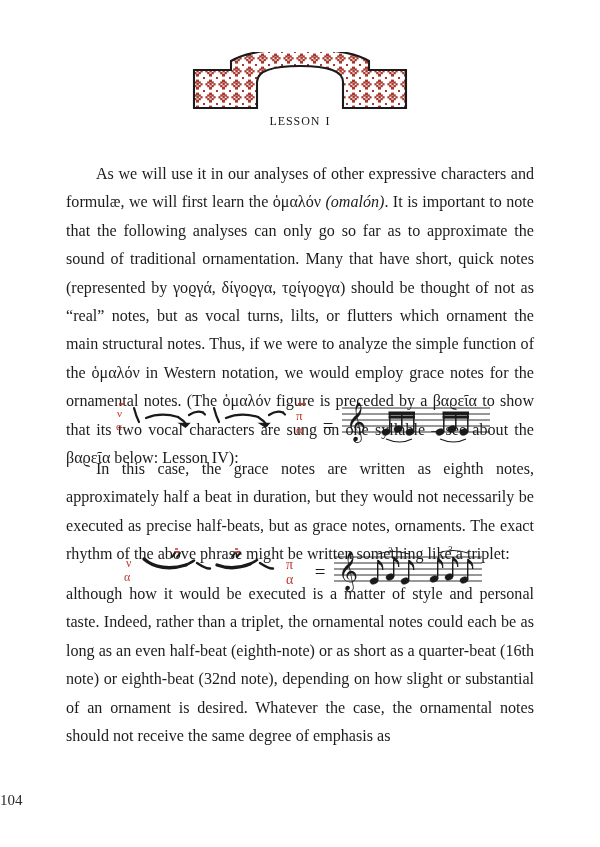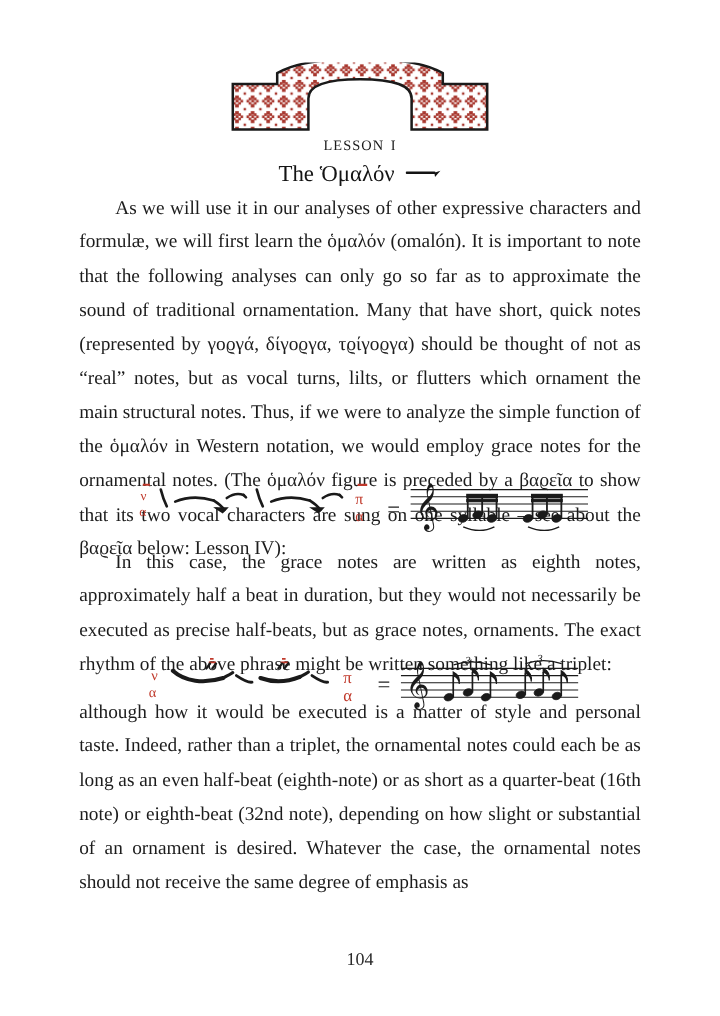--- a/index.html
+++ b/index.html
@@ -73,21 +73,21 @@
     line-height: 28.4px;
     text-align: justify;
     text-justify: inter-word;
     color: #1c1c1c;
     -webkit-hyphens: none;
     hyphens: none;
   }
   .body-text p { margin: 0; }
   .indent { text-indent: 30px; }
   .gk { font-family: Liberation Serif, serif; }
-  .it { }
+  .it { font-style: italic; }
 
   #para1 { top: 160px; }
   #para2 { top: 455px; }
   #para3 { top: 580px; }
 
   
   .figure {
     position: absolute;
     left: 66px;
     width: 468px;
@@ -104,21 +104,20 @@
     color: #1a1a1a;
     margin: 0 9px 0 7px;
     font-family: "Liberation Serif", "DejaVu Serif", serif;
   }
 
   
   .folio {
     position: absolute;
     left: 0; right: 0;
     top: 792px;
-    text-align: center;
     font-size: 15px;
     color: #2a2a2a;
     font-family: "Liberation Serif", "DejaVu Serif", serif;
   }
 </style>
 </head>
 <body>
 
 <div class="page">
 
@@ -152,29 +151,20 @@
 
         <g clip-path="url(#archClip)">
           <rect x="0" y="-6" width="218" height="66" fill="url(#diamondLattice)"></rect>
         </g>
         <path d="M3,56 L3,18 L40,18 L40,9 Q60,-3 109,-3 Q158,-3 178,9 L178,18 L215,18 L215,56 L152,56 L152,30 Q152,14 109,14 Q66,14 66,30 L66,56 Z" fill="none" stroke="#1a1a1a" stroke-width="2.1" stroke-linejoin="miter"></path>
       </svg>
     </div>
 
     <div class="lesson-label">Lesson I</div>
 
-    <div class="lesson-title">
-      <span>The Ὁμαλόν</span>
-      <span class="title-neume">
-        <svg width="30" height="14" viewBox="0 0 30 14" xmlns="http://www.w3.org/2000/svg">
-          <path d="M1,7 L24,7" stroke="#141414" stroke-width="2" stroke-linecap="round"></path>
-          <path d="M24,7 L29,5.2 L24.5,10.5 Z" fill="#141414"></path>
-        </svg>
-      </span>
-    </div>
   </div>
 
   <div class="body-text" id="para1">
     <p class="indent"><span>As we will use it in our analyses of other expressive characters and formulæ, we will first learn the </span><span class="gk">ὁμαλόν</span><span> </span><span class="it">(omalón)</span><span>.  It is important to note that the following analyses can only go so far as to approximate the sound of traditional ornamentation. Many that have short, quick notes (represented by </span><span class="gk">γοϱγά, δίγοϱγα, τϱίγοϱγα</span><span>) should be thought of not as “real” notes, but as vocal turns, lilts, or flutters which ornament the main structural notes.   Thus, if we were to analyze the simple function of the </span><span class="gk">ὁμαλόν</span><span> in Western notation, we would employ grace notes for the ornamental notes. (The </span><span class="gk">ὁμαλόν</span><span> figure is preceded by a </span><span class="gk">βαϱεῖα</span><span> to show that its two vocal characters are sung on one syllable – see about the </span><span class="gk">βαϱεῖα</span><span> below: Lesson IV):</span></p>
   </div>
 
   <div class="figure" id="figure1">
     <div class="fig-inner">
 
       <span>

